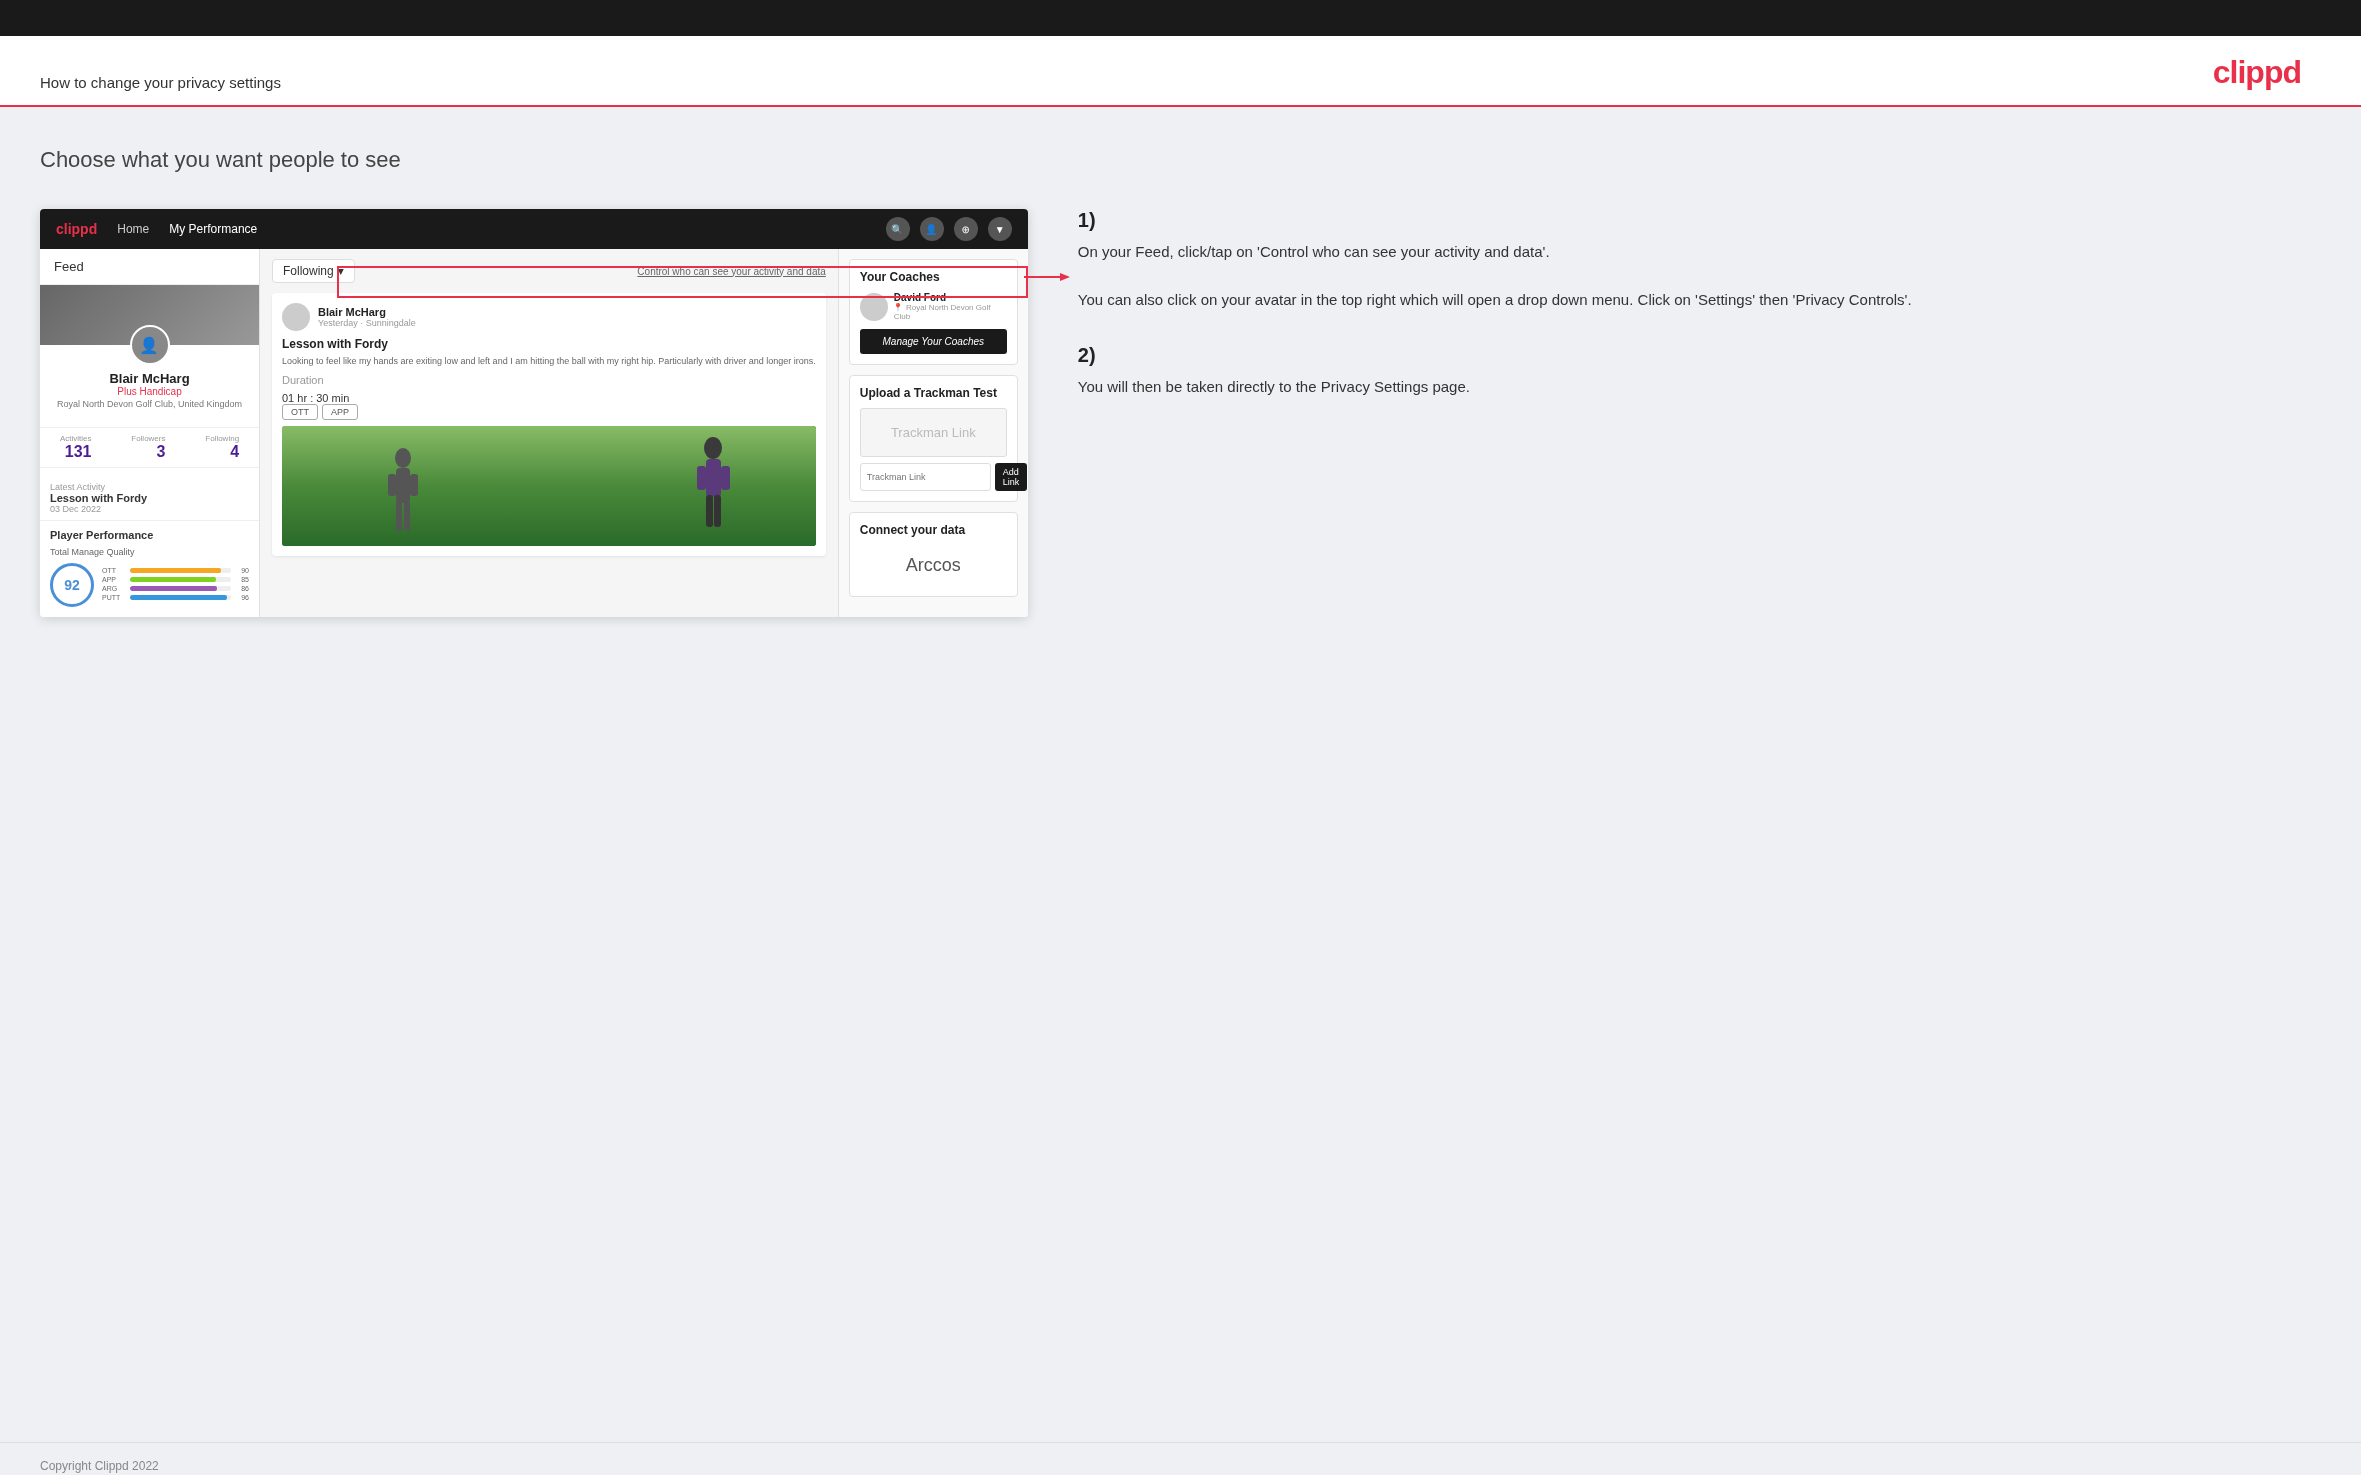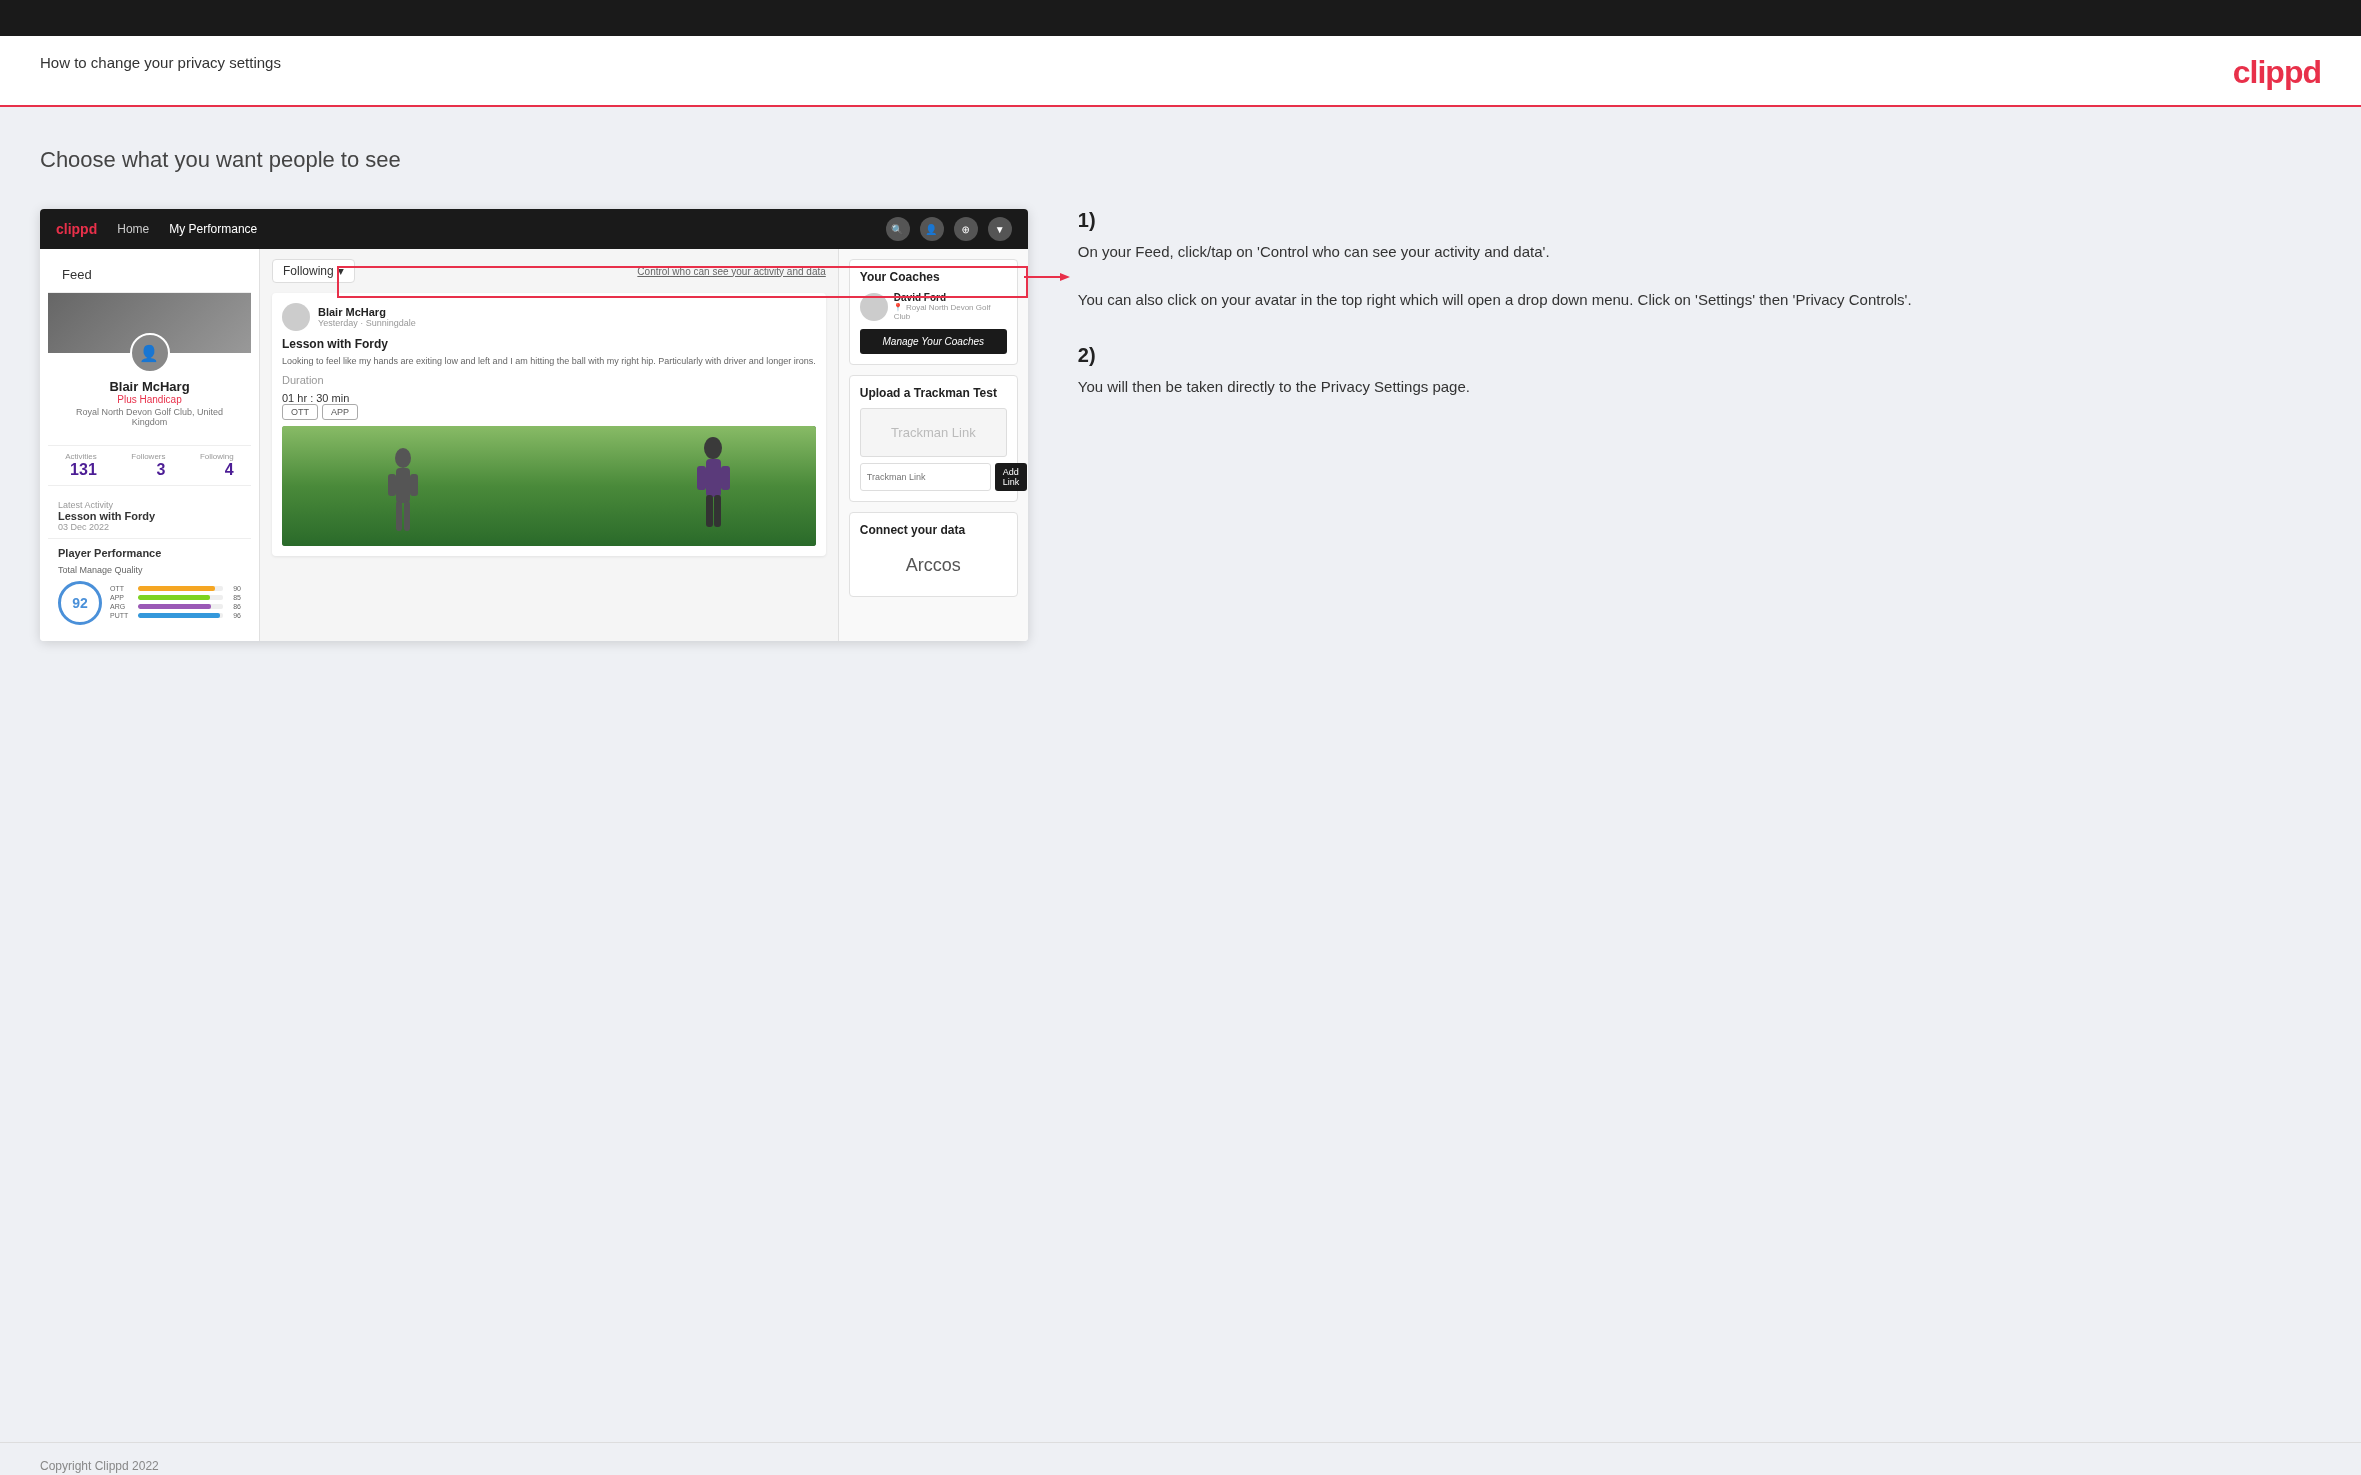--- a/index.html
+++ b/index.html
@@ -7,23 +7,23 @@
 
     
     .top-bar {
       background: #1a1a1a;
       height: 36px;
     }
 
     
     .site-header {
       display: flex;
-      align-items: flex-start;
+      align-items: flex-end;
       justify-content: space-between;
-      padding: 18px 40px 14px 40px;
+      padding: 18px 60px 14px 40px;
       border-bottom: 2px solid #e8304a;
     }
     .site-header .page-title-text {
       font-size: 15px;
       color: #333;
     }
     .clippd-logo {
       font-size: 32px;
       font-weight: bold;
       color: #e8304a;
@@ -108,21 +108,21 @@
     .app-body {
       display: flex;
       background: #f5f5f5;
     }
 
     
     .app-sidebar {
       width: 220px;
       background: #fff;
       border-right: 1px solid #e0e0e0;
-      padding: 8px;
+      padding: 0;
     }
     .feed-tab {
       padding: 10px 14px;
       font-size: 13px;
       color: #333;
       border-bottom: 1px solid #eee;
     }
     .profile-section {
       padding: 0;
     }

